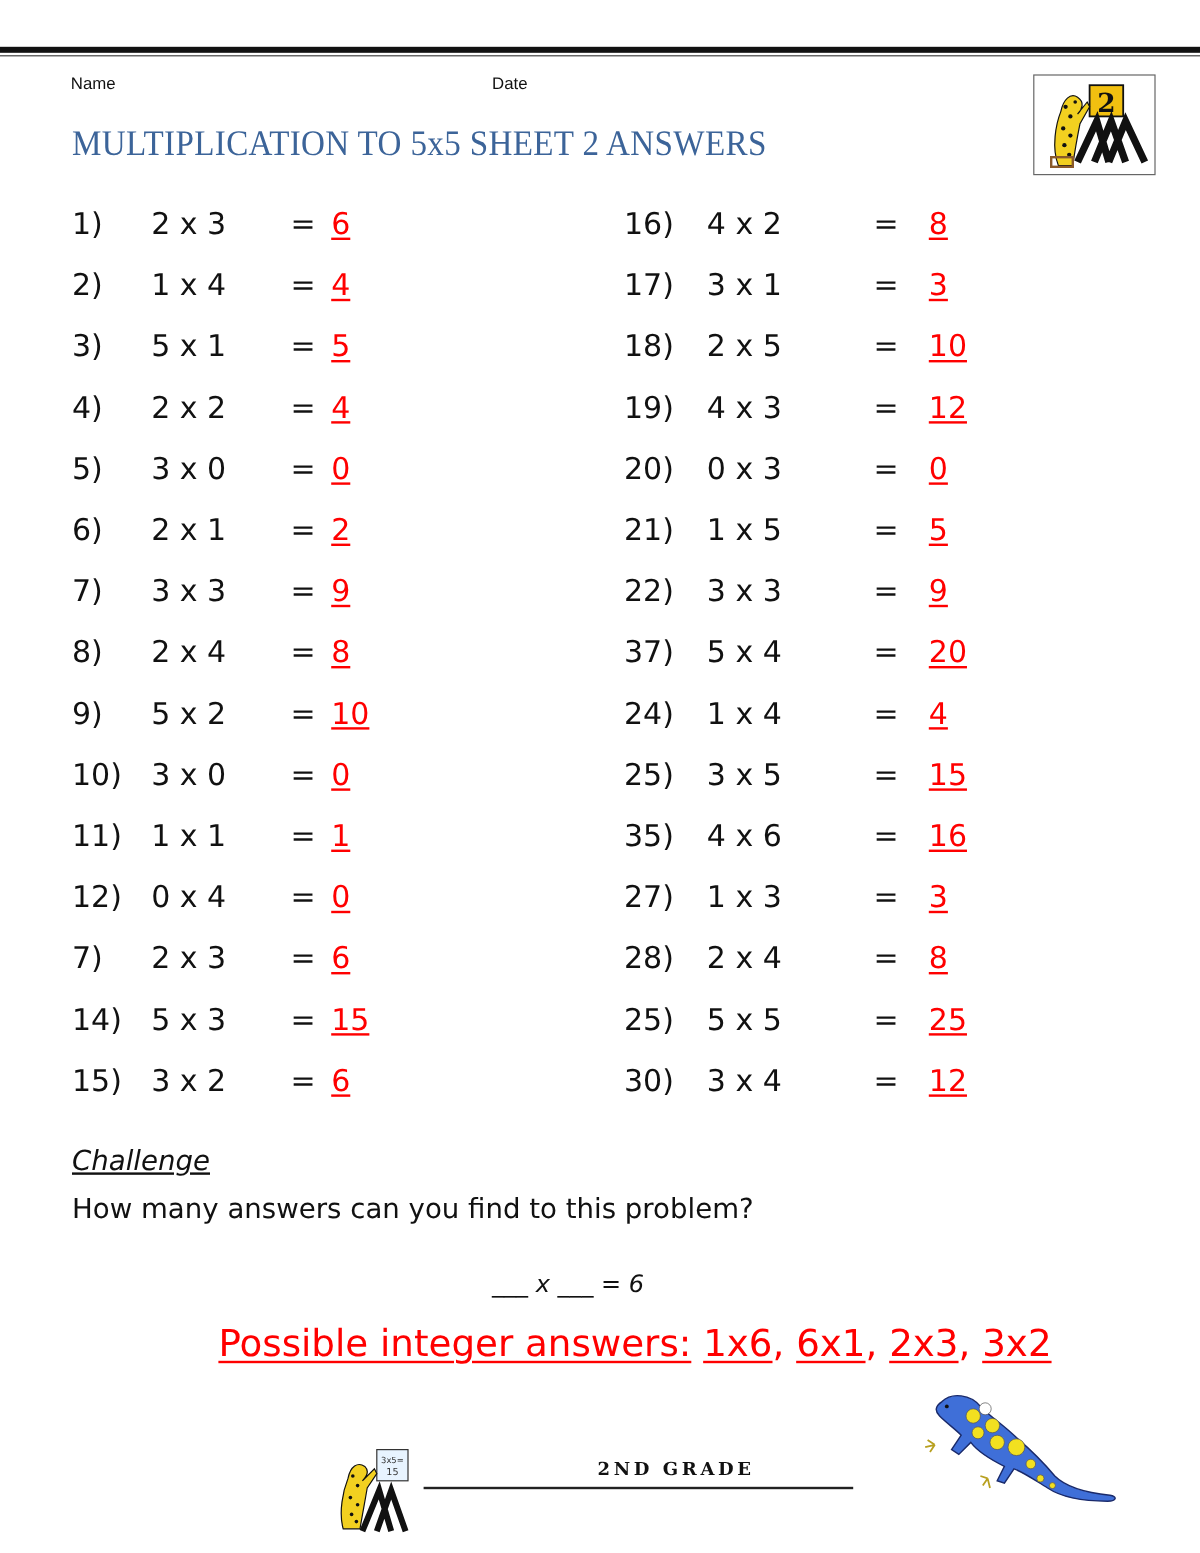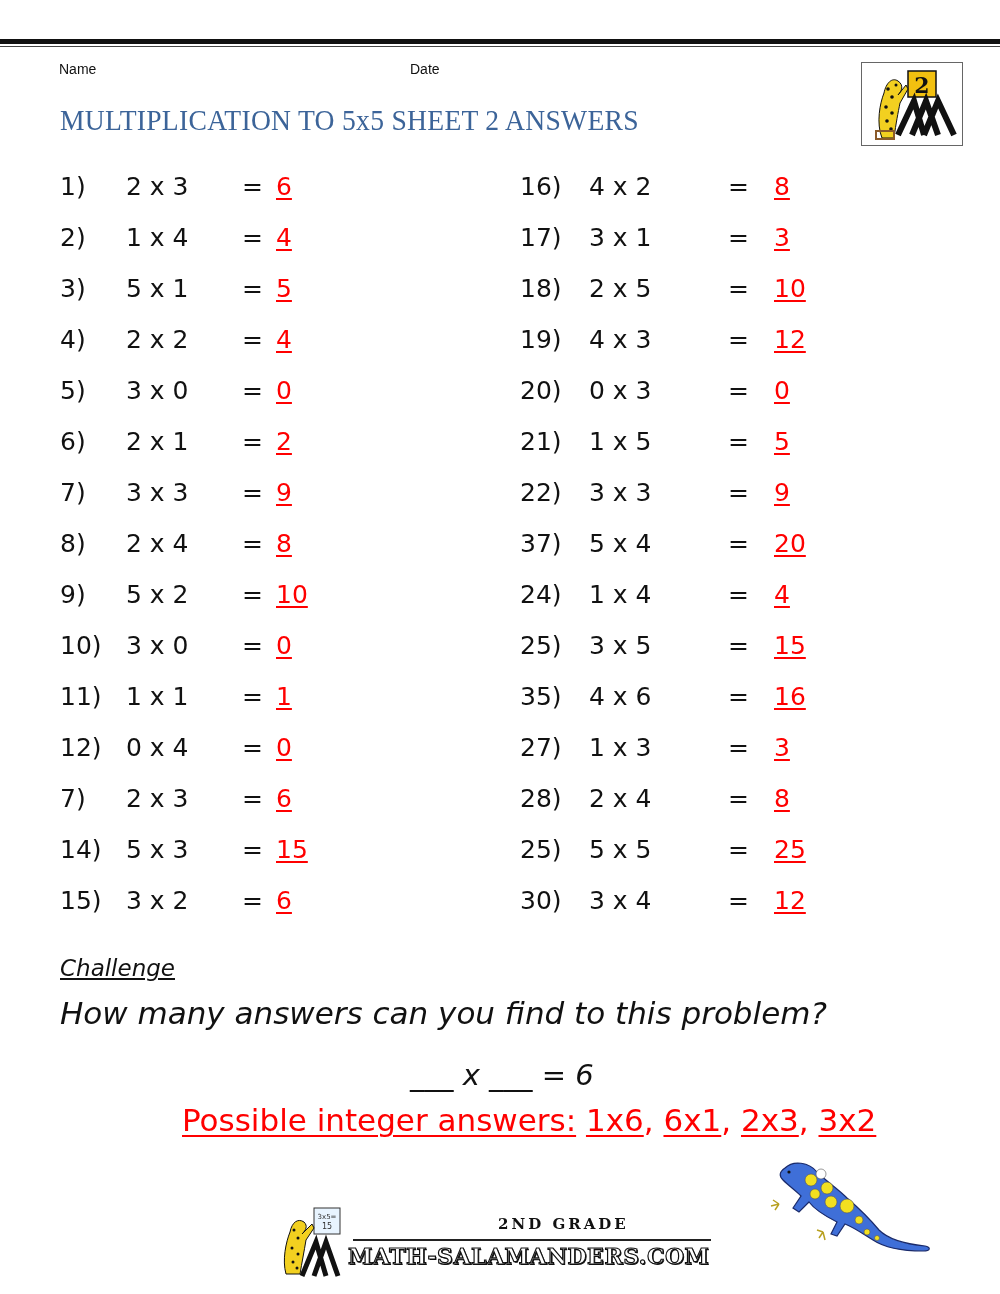--- a/index.html
+++ b/index.html
@@ -6,22 +6,22 @@
     body { width: 1000px; height: 1294px; position: relative; overflow: hidden; font-family: "DejaVu Sans", sans-serif; color: #111; }
     .rule-thick { position: absolute; left: 0; top: 39px; width: 1000px; height: 5px; background: #111; }
     .rule-thin { position: absolute; left: 0; top: 46px; width: 1000px; height: 1px; background: #444; }
     .lbl-small { position: absolute; top: 61px; font-size: 14px; font-family: "Liberation Sans", sans-serif; color: #111; }
     .title { position: absolute; left: 60px; top: 103px; font-family: "Liberation Serif", serif; font-size: 30px; color: #3c6499; letter-spacing: 0.3px; transform: scaleX(0.92); transform-origin: left center; white-space: nowrap; }
     .logo-box { position: absolute; left: 861px; top: 62px; width: 100px; height: 82px; border: 1px solid #666; background: #fff; }
     .q { position: absolute; font-size: 25px; line-height: 30px; white-space: nowrap; }
     .q .num, .q .expr, .q .eq, .q .ans { position: absolute; top: 0; }
     .q .ans { color: #ff0000; text-decoration: underline; text-decoration-thickness: 2px; text-underline-offset: 3px; }
     .challenge-title { position: absolute; left: 60px; top: 955px; font-size: 23px; font-style: italic; text-decoration: underline; }
-    .challenge-q { position: absolute; left: 60px; top: 995px; font-size: 31px; font-style: italic; }
-    .challenge-eq { position: absolute; left: 410px; top: 1058px; font-size: 29px; font-style: italic; white-space: nowrap; }
+    .challenge-q { position: absolute; left: 60px; top: 995px; font-size: 23px; }
+    .challenge-eq { position: absolute; left: 410px; top: 1058px; font-size: 20px; font-style: italic; white-space: nowrap; }
     .answers { position: absolute; left: 182px; top: 1102px; font-size: 31px; color: #ff0000; white-space: nowrap; }
     .answers .u { text-decoration: underline; text-decoration-thickness: 2px; text-underline-offset: 4px; }
     .footer-logo { position: absolute; left: 278px; top: 1208px; width: 450px; height: 70px; }
     .grade-text { position: absolute; left: 220px; top: 7px; font-family: "DejaVu Serif", serif; font-weight: bold; font-size: 15px; letter-spacing: 3px; color: #111; }
     .site-rule { position: absolute; left: 75px; top: 31px; width: 358px; height: 2px; background: #222; }
     .site-text { position: absolute; left: 70px; top: 35px; font-family: "DejaVu Serif", serif; font-weight: bold; font-size: 22px; letter-spacing: 0.5px; color: #fff; -webkit-text-stroke: 1.2px #111; text-shadow: 1px 1px 0 #111; }
     .salamander { position: absolute; left: 765px; top: 1158px; width: 175px; height: 100px; }
   </style>
 </head>
 <body>
@@ -255,21 +255,20 @@
     <circle cx="16" cy="24" r="1.5" fill="#111"></circle>
       <circle cx="20" cy="32" r="1.5" fill="#111"></circle>
     <circle cx="14" cy="42" r="1.5" fill="#111"></circle>
       <circle cx="20" cy="48" r="1.5" fill="#111"></circle>
     <circle cx="15" cy="56" r="1.5" fill="#111"></circle>
       <circle cx="19" cy="62" r="1.5" fill="#111"></circle>
     <path d="M24 70 L38 36 L48 70 M36 70 L48 36 L60 70" stroke="#111" stroke-width="5" fill="none"></path>
   </svg>
   <div class="grade-text">2ND GRADE</div>
   <div class="site-rule"></div>
-  <div class="site-text">MATH-SALAMANDERS.COM</div>
 </div>
 
 <svg class="salamander" viewBox="0 0 175 100">
   <path d="M20 10 C28 2 44 4 52 14 C62 24 72 30 82 40 C96 52 104 60 114 72 C124 82 140 86 160 88 C166 89 166 93 158 93 C136 93 120 90 108 82 C98 76 90 70 80 66 L72 78 L66 76 L72 64 C60 58 50 52 44 44 L34 54 L28 50 L36 38 C30 32 24 28 18 22 C14 18 14 14 20 10 Z" fill="#3f6fd8" stroke="#1a2a6a" stroke-width="1.2"></path>
   <circle cx="24" cy="14" r="1.6" fill="#111"></circle>
   <circle cx="46" cy="22" r="6" fill="#f2e020" stroke="#555" stroke-width="0.6"></circle>
   <circle cx="56" cy="16" r="5" fill="#ffffff" stroke="#555" stroke-width="0.6"></circle>
   <circle cx="62" cy="30" r="6" fill="#f2e020" stroke="#555" stroke-width="0.6"></circle>
   <circle cx="50" cy="36" r="5" fill="#f2e020" stroke="#555" stroke-width="0.6"></circle>
   <circle cx="66" cy="44" r="6" fill="#f2e020" stroke="#555" stroke-width="0.6"></circle>

